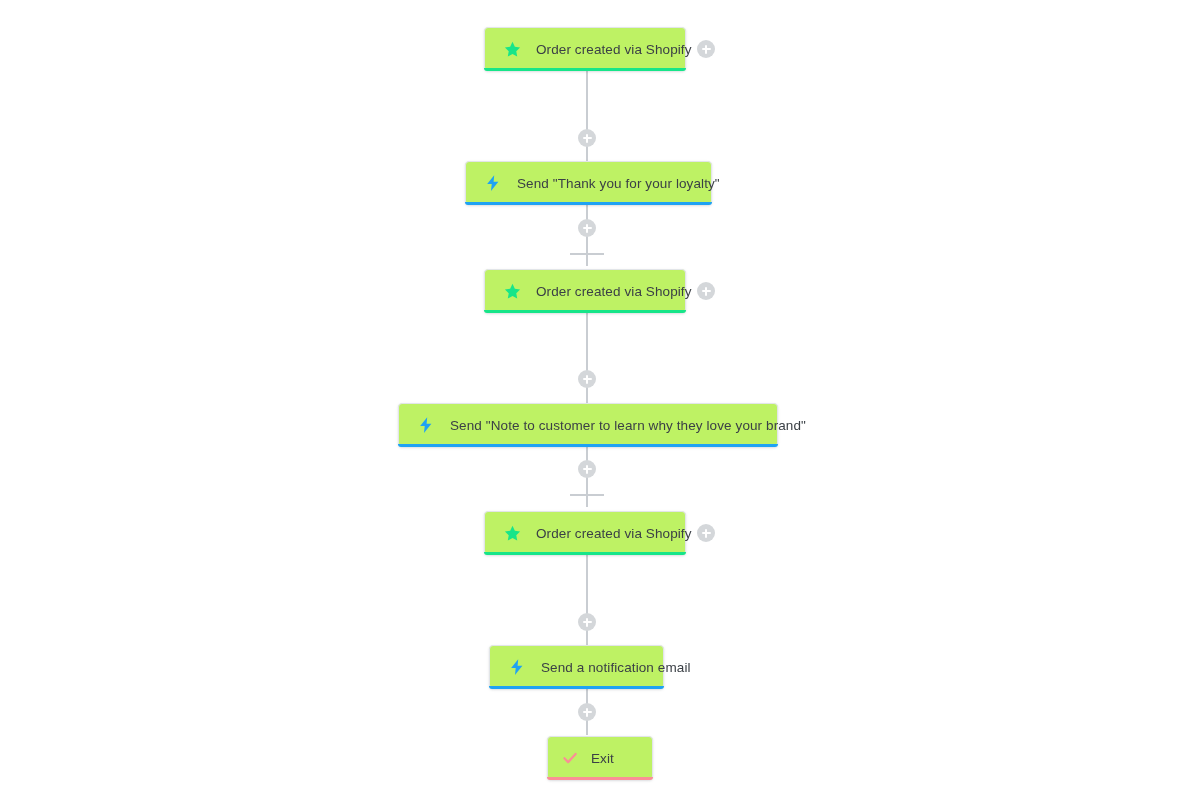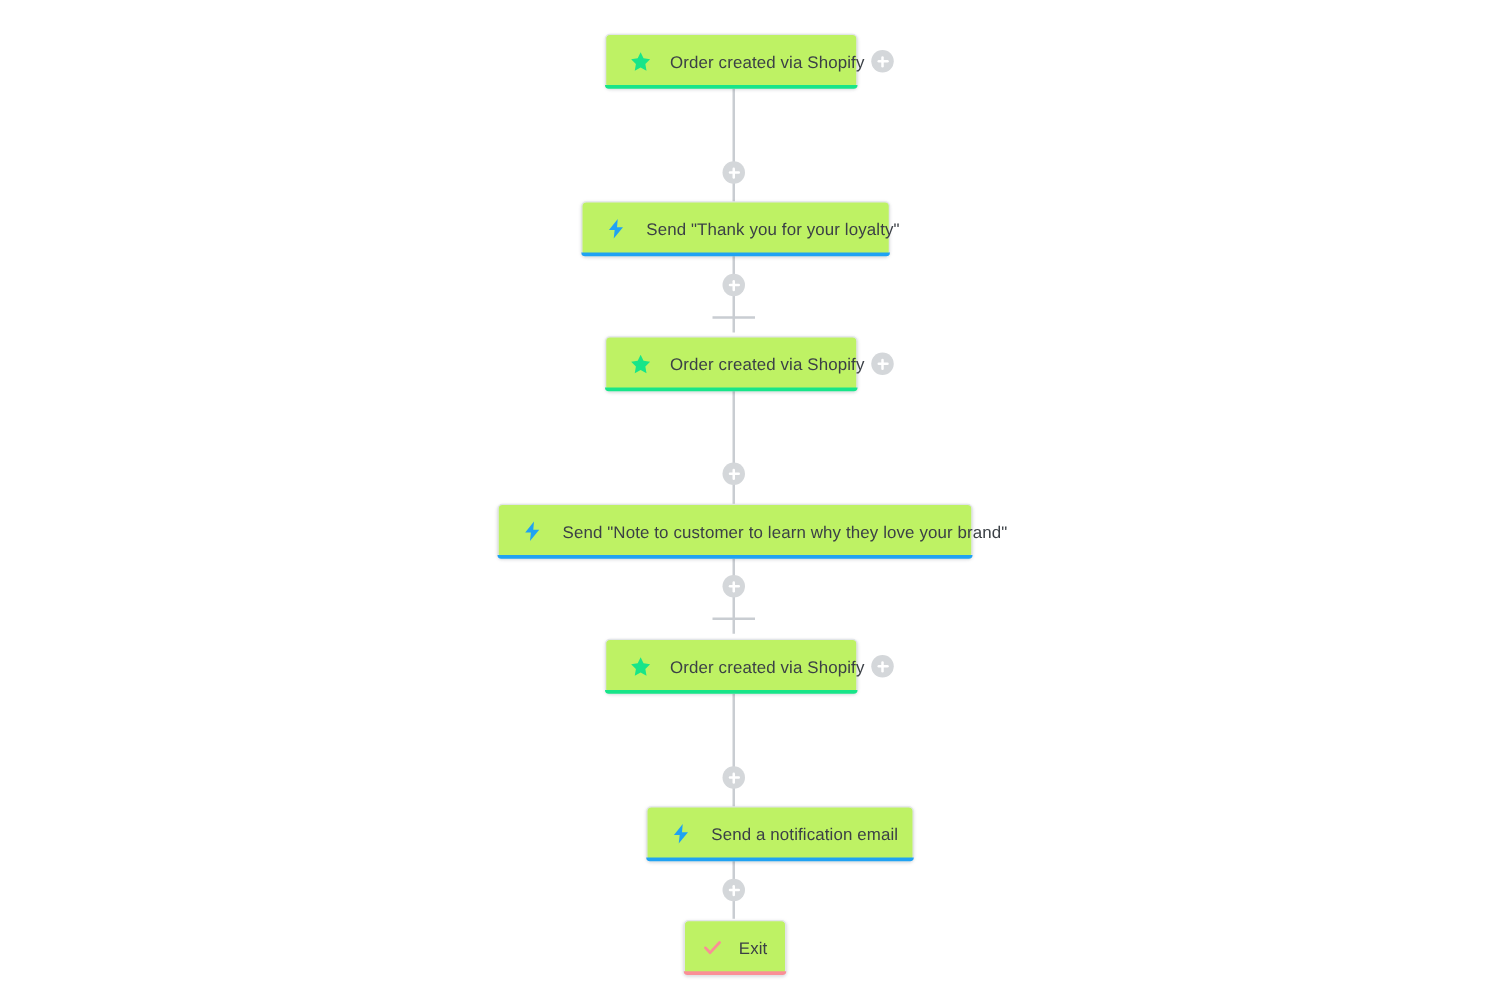--- a/index.html
+++ b/index.html
@@ -234,31 +234,31 @@
       </svg>
     </span>
     <span class="label">Order created via Shopify</span>
     <span class="accent"></span>
   </div>
   <div class="node-add" style="left:697px;top:524px;">
     <span class="ph"></span>
     <span class="pv"></span>
   </div>
 
-  <div class="node action" style="left:489px;top:645px;width:214px;margin-left:28px;">
+  <div class="node action" style="left:489px;top:645px;width:175px;">
     <span class="icon">
       <svg width="18" height="18" viewBox="0 0 24 24" aria-hidden="true">
         <path d="M13.6 1.5L4.2 13.2h6.1L9.3 22.5l9.9-12.1h-6.4z" fill="#1fa2f3"></path>
       </svg>
     </span>
     <span class="label">Send a notification email</span>
     <span class="accent"></span>
   </div>
 
-  <div class="node exit" style="left:547px;top:736px;width:82px;">
+  <div class="node exit" style="left:547px;top:736px;width:106px;">
     <span class="icon" style="margin-left:11px;">
       <svg width="18" height="18" viewBox="0 0 24 24" aria-hidden="true">
         <path d="M4.5 12.4l5 5.1L19.5 6.6" fill="none" stroke="#fa8f96" stroke-width="3" stroke-linecap="round" stroke-linejoin="round"></path>
       </svg>
     </span>
     <span class="label" style="margin-left:10px;">Exit</span>
     <span class="accent"></span>
   </div>
 
 </div>

